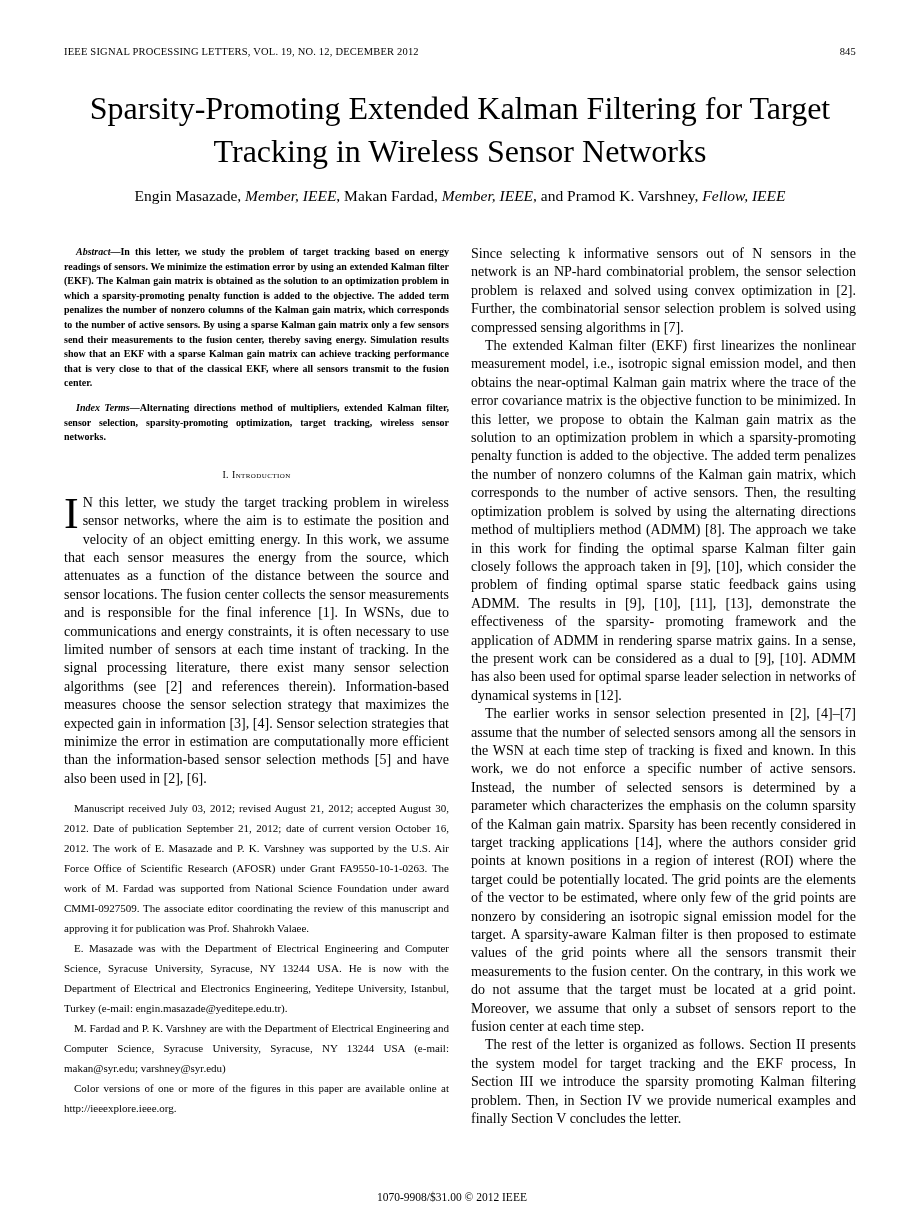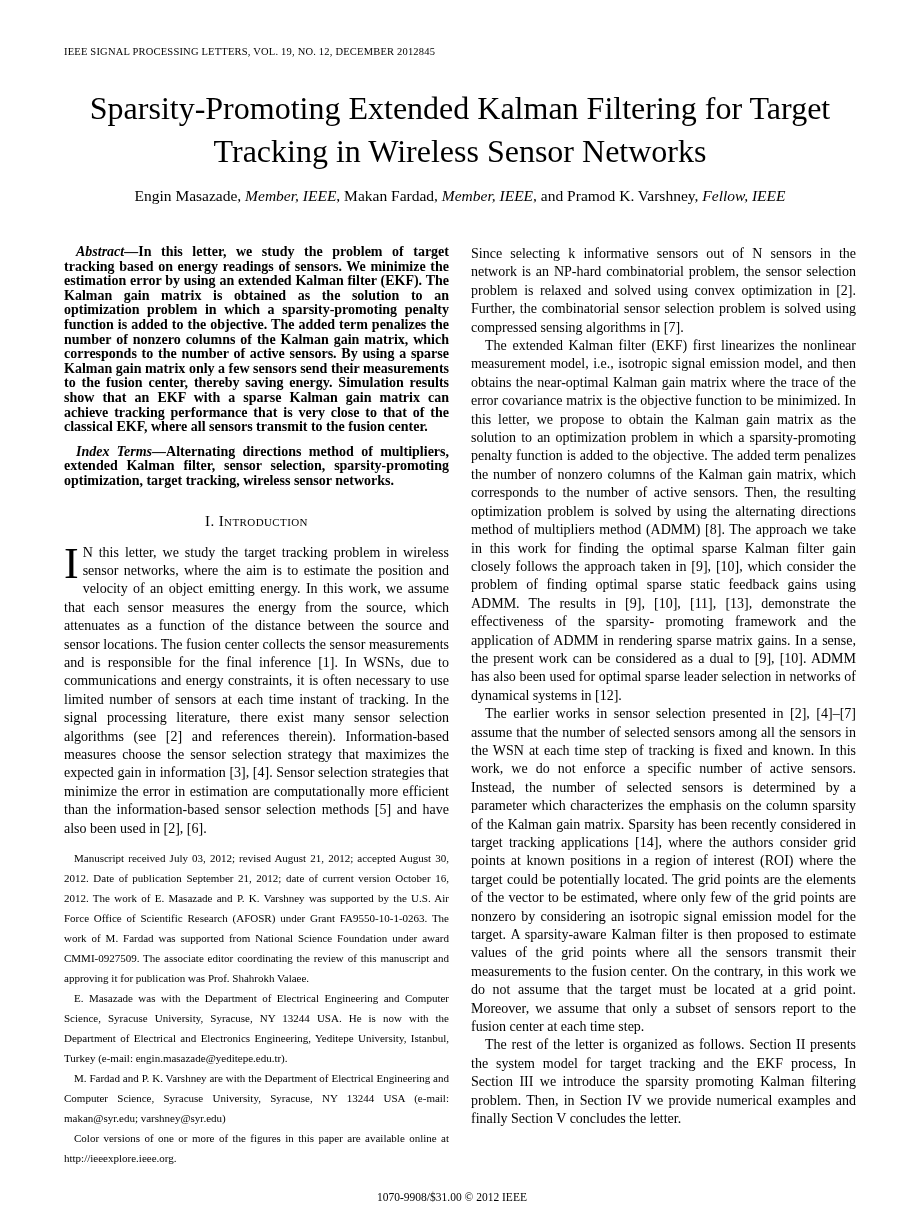--- a/index.html
+++ b/index.html
@@ -2,31 +2,31 @@
 <html><head>
 <meta charset="utf-8">
 <style>
   html, body { margin:0; padding:0; background:#ffffff; }
   .page {
     width:920px; height:1227px; margin:0 auto; background:#ffffff; color:#000;
     position:relative; overflow:hidden; box-sizing:border-box;
     padding:46px 64px 0 64px;
     font-family:"Liberation Serif","DejaVu Serif",serif;
   }
-  .running-head { display:flex; font-size:10.5px; letter-spacing:0.2px; }
+  .running-head { display:flex; justify-content:space-between; font-size:10.5px; letter-spacing:0.2px; }
   .title { font-size:32px; line-height:43px; text-align:center; font-weight:400; margin:30px 6px 14px 6px; }
   .authors { text-align:center; font-size:15.5px; margin:0 0 40px 0; }
   .authors .it { font-style:italic; }
   .columns { display:flex; gap:22px; }
   .col { width:385px; flex:0 0 385px; text-align:justify; }
   p { margin:0; }
-  .abstract, .index-terms { font-weight:bold; font-size:14px; line-height:14.6px; text-indent:12px; }
+  .abstract, .index-terms { font-weight:bold; font-size:10px; line-height:14.6px; text-indent:12px; }
   .lead { font-style:italic; }
   .index-terms { margin-top:10px; }
-  .section-heading { text-align:center; font-weight:400; font-size:15px; font-variant:small-caps; letter-spacing:0.4px; margin:24px 0 14px 0; }
+  .section-heading { text-align:center; font-weight:400; font-size:10px; font-variant:small-caps; letter-spacing:0.4px; margin:24px 0 14px 0; }
   .body { font-size:14px; line-height:18.4px; text-indent:14px; }
   .body.first, .body.noindent { text-indent:0; }
   .dropcap { float:left; font-size:44px; line-height:35px; padding:2px 4px 0 0; }
   .footnotes { margin-top:10px; font-size:11px; line-height:20px; }
   .footnotes p { text-indent:10px; }
   .page-footer { position:absolute; left:0; right:16px; bottom:24px; text-align:center; font-size:11.5px; }
 </style>
 </head>
 <body>
 

